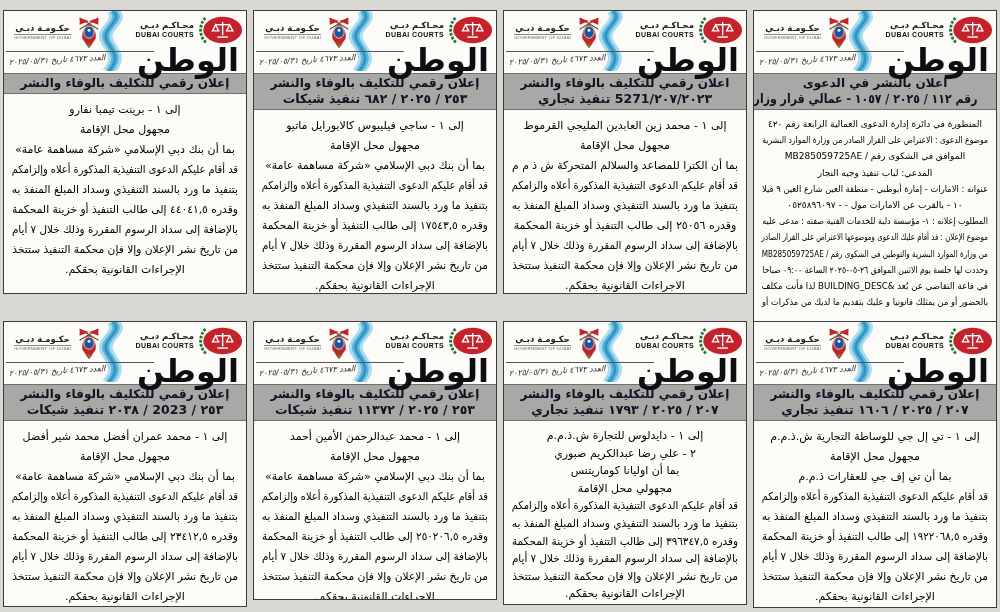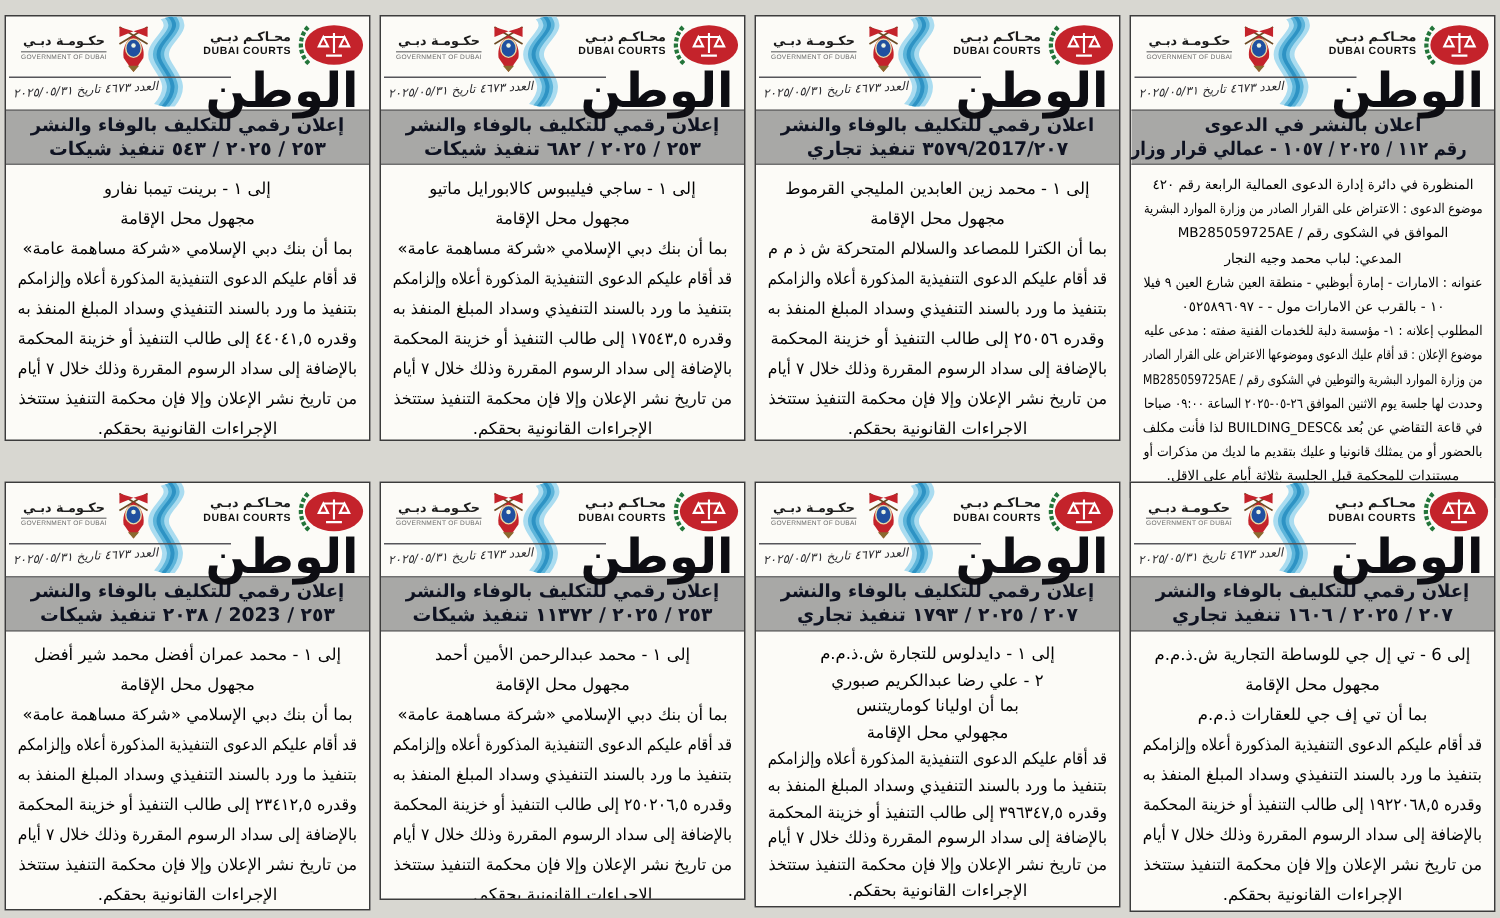--- a/index.html
+++ b/index.html
@@ -89,21 +89,20 @@
             </svg>
           </span>
         </div>
 
         <div class="issue fit">العدد ٤٦٧٣ تاريخ ٢٠٢٥/٠٥/٣١</div>
         <div class="mast">الوطن</div>
       </header>
 
       <div class="graybox">
         <div class="gtitle fitc">إعلان رقمي للتكليف بالوفاء والنشر</div>
-        <div class="gcase fitc">٢٥٣ / ٢٠٢٥ / ٥٤٣ تنفيذ شيكات</div>
       </div>
 
       <div class="nbody">
         <div class="bline fit">إلى ١ - برينت تيمبا نفارو</div>
         <div class="bline fit">مجهول محل الإقامة</div>
         <div class="bline fit">بما أن بنك دبي الإسلامي «شركة مساهمة عامة»</div>
         <div class="bline fit" style="transform: scaleX(0.893281);">قد أقام عليكم الدعوى التنفيذية المذكورة أعلاه وإلزامكم</div>
         <div class="bline fit" style="transform: scaleX(0.974138);">بتنفيذ ما ورد بالسند التنفيذي وسداد المبلغ المنفذ به</div>
         <div class="bline fit" style="transform: scaleX(0.974138);">وقدره ٤٤٠٤١,٥ إلى طالب التنفيذ أو خزينة المحكمة</div>
         <div class="bline fit" style="transform: scaleX(0.945607);">بالإضافة إلى سداد الرسوم المقررة وذلك خلال ٧ أيام</div>
@@ -233,21 +232,21 @@
             </svg>
           </span>
         </div>
 
         <div class="issue fit">العدد ٤٦٧٣ تاريخ ٢٠٢٥/٠٥/٣١</div>
         <div class="mast">الوطن</div>
       </header>
 
       <div class="graybox">
         <div class="gtitle fitc">اعلان رقمي للتكليف بالوفاء والنشر</div>
-        <div class="gcase fitc">٢٠٧/2017/٣٥٧٩ تنفيذ تجاري</div>
+        <div class="gcase fitc">٢٠٧/٢٠٢٣/5271 تنفيذ تجاري</div>
       </div>
 
       <div class="nbody">
         <div class="bline fit">إلى ١ - محمد زين العابدين المليجي القرموط</div>
         <div class="bline fit">مجهول محل الإقامة</div>
         <div class="bline fit" style="transform: scaleX(0.982609);">بما أن الكترا للمصاعد والسلالم المتحركة ش ذ م م</div>
         <div class="bline fit" style="transform: scaleX(0.893281);">قد أقام عليكم الدعوى التنفيذية المذكورة أعلاه والزامكم</div>
         <div class="bline fit" style="transform: scaleX(0.974138);">بتنفيذ ما ورد بالسند التنفيذي وسداد المبلغ المنفذ به</div>
         <div class="bline fit">وقدره ٢٥٠٥٦ إلى طالب التنفيذ أو خزينة المحكمة</div>
         <div class="bline fit" style="transform: scaleX(0.945607);">بالإضافة إلى سداد الرسوم المقررة وذلك خلال ٧ أيام</div>
@@ -312,30 +311,29 @@
 
       <div class="graybox">
         <div class="gtitle fitc">اعلان بالنشر في الدعوى</div>
         <div class="gcase fitc" style="transform: scaleX(0.876404);">رقم ١١٢ / ٢٠٢٥ / ١٠٥٧ - عمالي قرار وزاري</div>
       </div>
 
       <div class="nbody">
         <div class="bline fit">المنظورة في دائرة إدارة الدعوى العمالية الرابعة رقم ٤٢٠</div>
         <div class="bline fit" style="transform: scaleX(0.843284);">موضوع الدعوى : الاعتراض على القرار الصادر من وزارة الموارد البشرية</div>
         <div class="bline fit">الموافق في الشكوى رقم / MB285059725AE</div>
-        <div class="bline fit">المدعي: لباب محمد وجيه النجار</div>
+        <div class="bline fit">المدعي: لباب تنفيذ وجيه النجار</div>
         <div class="bline fit" style="transform: scaleX(0.930041);">عنوانه : الامارات - إمارة أبوظبي - منطقة العين شارع العين ٩ فيلا</div>
         <div class="bline fit">١٠ - بالقرب عن الامارات مول - - ٠٥٢٥٨٩٦٠٩٧</div>
         <div class="bline fit" style="transform: scaleX(0.886275);">المطلوب إعلانه : ١- مؤسسة دلبة للخدمات الفنية صفته : مدعى عليه</div>
         <div class="bline fit" style="transform: scaleX(0.77931);">موضوع الإعلان : قد أقام عليك الدعوى وموضوعها الاعتراض على القرار الصادر</div>
         <div class="bline fit" style="transform: scaleX(0.801418);">من وزارة الموارد البشرية والتوطين في الشكوى رقم / MB285059725AE</div>
         <div class="bline fit" style="transform: scaleX(0.856061);">وحددت لها جلسة يوم الاثنين الموافق ٢٦-٠٥-٢٠٢٥ الساعة ٠٩:٠٠ صباحا</div>
         <div class="bline fit" style="transform: scaleX(0.957627);">في قاعة التقاضي عن بُعد &amp;BUILDING_DESC لذا فأنت مكلف</div>
         <div class="bline fit" style="transform: scaleX(0.918699);">بالحضور أو من يمثلك قانونيا و عليك بتقديم ما لديك من مذكرات أو</div>
-        <div class="bline fit">مستندات للمحكمة قبل الجلسة بثلاثة أيام على الاقل.</div>
       </div>
     </section>
 
     <section class="notice" style="left: 3px; top: 321px; width: 244px; height: 286px;">
       <header class="nhead">
         <span class="ribbon">
           <svg viewBox="0 0 30 105" width="32" height="60" preserveAspectRatio="none">
             <path d="M18 0 C28 18 6 30 12 52 C16 68 26 80 14 105" stroke="#aadcf0" stroke-width="13" fill="none"></path>
             <path d="M18 0 C28 18 6 30 12 52 C16 68 26 80 14 105" stroke="#5eb5da" stroke-width="7" fill="none"></path>
             <path d="M18 0 C28 18 6 30 12 52 C16 68 26 80 14 105" stroke="#2e93c4" stroke-width="2.5" fill="none"></path>
@@ -602,21 +600,21 @@
         <div class="issue fit">العدد ٤٦٧٣ تاريخ ٢٠٢٥/٠٥/٣١</div>
         <div class="mast">الوطن</div>
       </header>
 
       <div class="graybox">
         <div class="gtitle fitc">إعلان رقمي للتكليف بالوفاء والنشر</div>
         <div class="gcase fitc">٢٠٧ / ٢٠٢٥ / ١٦٠٦ تنفيذ تجاري</div>
       </div>
 
       <div class="nbody">
-        <div class="bline fit">إلى 6 - تي إل جي للوساطة التجارية ش.ذ.م.م</div>
+        <div class="bline fit">إلى ١ - تي إل جي للوساطة التجارية ش.ذ.م.م</div>
         <div class="bline fit">مجهول محل الإقامة</div>
         <div class="bline fit">بما أن تي إف جي للعقارات ذ.م.م</div>
         <div class="bline fit" style="transform: scaleX(0.893281);">قد أقام عليكم الدعوى التنفيذية المذكورة أعلاه وإلزامكم</div>
         <div class="bline fit" style="transform: scaleX(0.974138);">بتنفيذ ما ورد بالسند التنفيذي وسداد المبلغ المنفذ به</div>
         <div class="bline fit" style="transform: scaleX(0.92623);">وقدره ١٩٢٢٠٦٨,٥ إلى طالب التنفيذ أو خزينة المحكمة</div>
         <div class="bline fit" style="transform: scaleX(0.945607);">بالإضافة إلى سداد الرسوم المقررة وذلك خلال ٧ أيام</div>
         <div class="bline fit" style="transform: scaleX(0.969957);">من تاريخ نشر الإعلان وإلا فإن محكمة التنفيذ ستتخذ</div>
         <div class="bline fit">الإجراءات القانونية بحقكم.</div>
       </div>
     </section>

